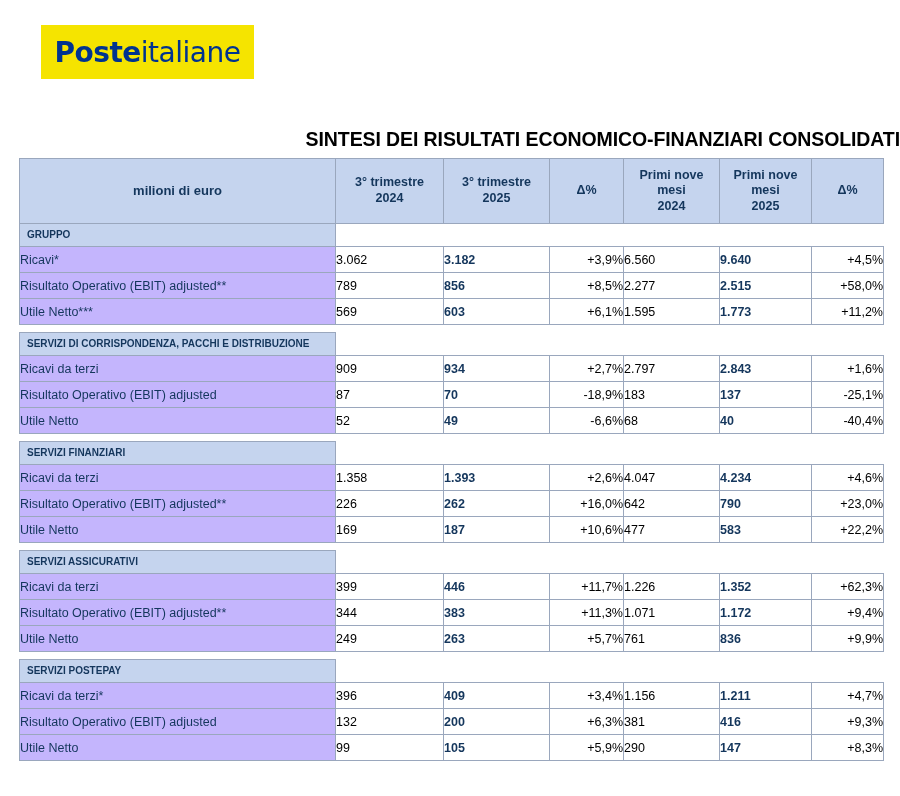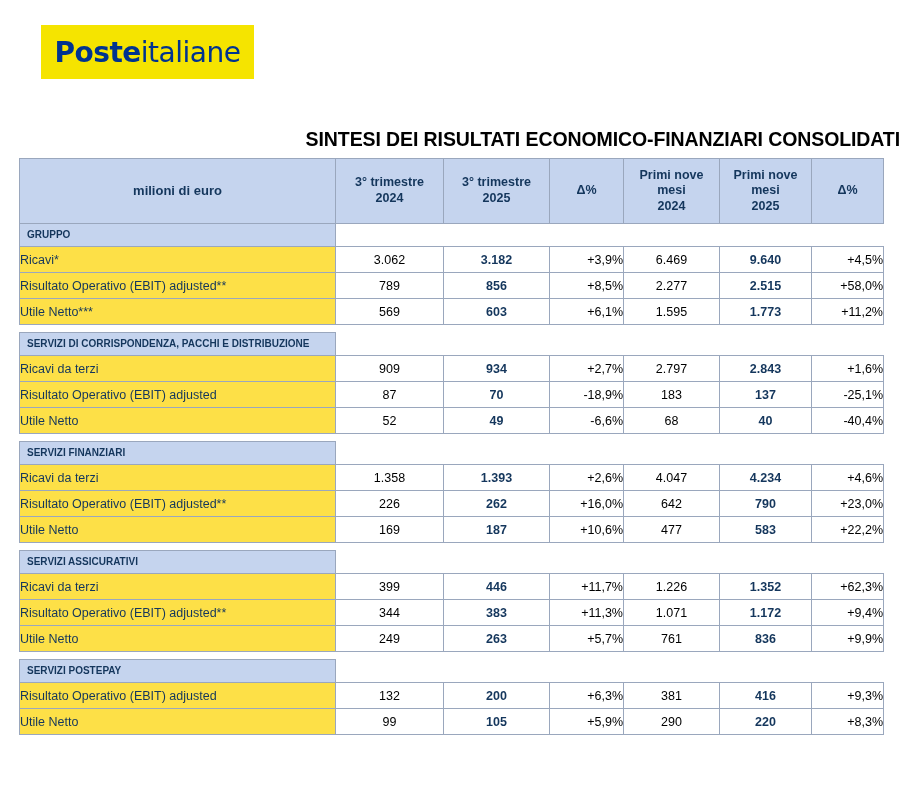--- a/index.html
+++ b/index.html
@@ -107,28 +107,27 @@
     border-top: none;
     border-bottom: none;
   }
 
   
   tr.data td {
     height: 25px;
     font-size: 12.5px;
   }
   td.rowlabel {
-    background: #fde047;
+    background: #c4b5fd;
     color: #14365c;
     padding-left: 7px;
     text-align: left;
     font-size: 12.5px;
   }
   td.num {
-    text-align: center;
     color: #000000;
   }
   td.num.bold {
     font-weight: bold;
     color: #14365c;
   }
   td.pct {
     text-align: right;
     color: #000000;
     font-size: 12.5px;
@@ -196,21 +195,21 @@
       <tbody id="tbody">
           <tr class="section">
             <td class="sec-label">GRUPPO</td>
             <td class="blank" colspan="6"></td>
           </tr>
           <tr class="data">
             <td class="rowlabel">Ricavi*</td>
             <td class="num">3.062</td>
             <td class="num bold">3.182</td>
             <td class="pct">+3,9%</td>
-            <td class="num">6.469</td>
+            <td class="num">6.560</td>
             <td class="num bold">9.640</td>
             <td class="pct">+4,5%</td>
           </tr>
           <tr class="data">
             <td class="rowlabel">Risultato Operativo (EBIT) adjusted**</td>
             <td class="num">789</td>
             <td class="num bold">856</td>
             <td class="pct">+8,5%</td>
             <td class="num">2.277</td>
             <td class="num bold">2.515</td>
@@ -352,34 +351,43 @@
             <td></td>
             <td></td>
             <td></td>
             <td></td>
           </tr>
           <tr class="section">
             <td class="sec-label">SERVIZI POSTEPAY</td>
             <td class="blank" colspan="6"></td>
           </tr>
           <tr class="data">
+            <td class="rowlabel">Ricavi da terzi*</td>
+            <td class="num">396</td>
+            <td class="num bold">409</td>
+            <td class="pct">+3,4%</td>
+            <td class="num">1.156</td>
+            <td class="num bold">1.211</td>
+            <td class="pct">+4,7%</td>
+          </tr>
+          <tr class="data">
             <td class="rowlabel">Risultato Operativo (EBIT) adjusted</td>
             <td class="num">132</td>
             <td class="num bold">200</td>
             <td class="pct">+6,3%</td>
             <td class="num">381</td>
             <td class="num bold">416</td>
             <td class="pct">+9,3%</td>
           </tr>
           <tr class="data">
             <td class="rowlabel">Utile Netto</td>
             <td class="num">99</td>
             <td class="num bold">105</td>
             <td class="pct">+5,9%</td>
             <td class="num">290</td>
-            <td class="num bold">220</td>
+            <td class="num bold">147</td>
             <td class="pct">+8,3%</td>
           </tr>
         </tbody>
     </table>
   </div>
 
 </div>
 
 </body></html>

